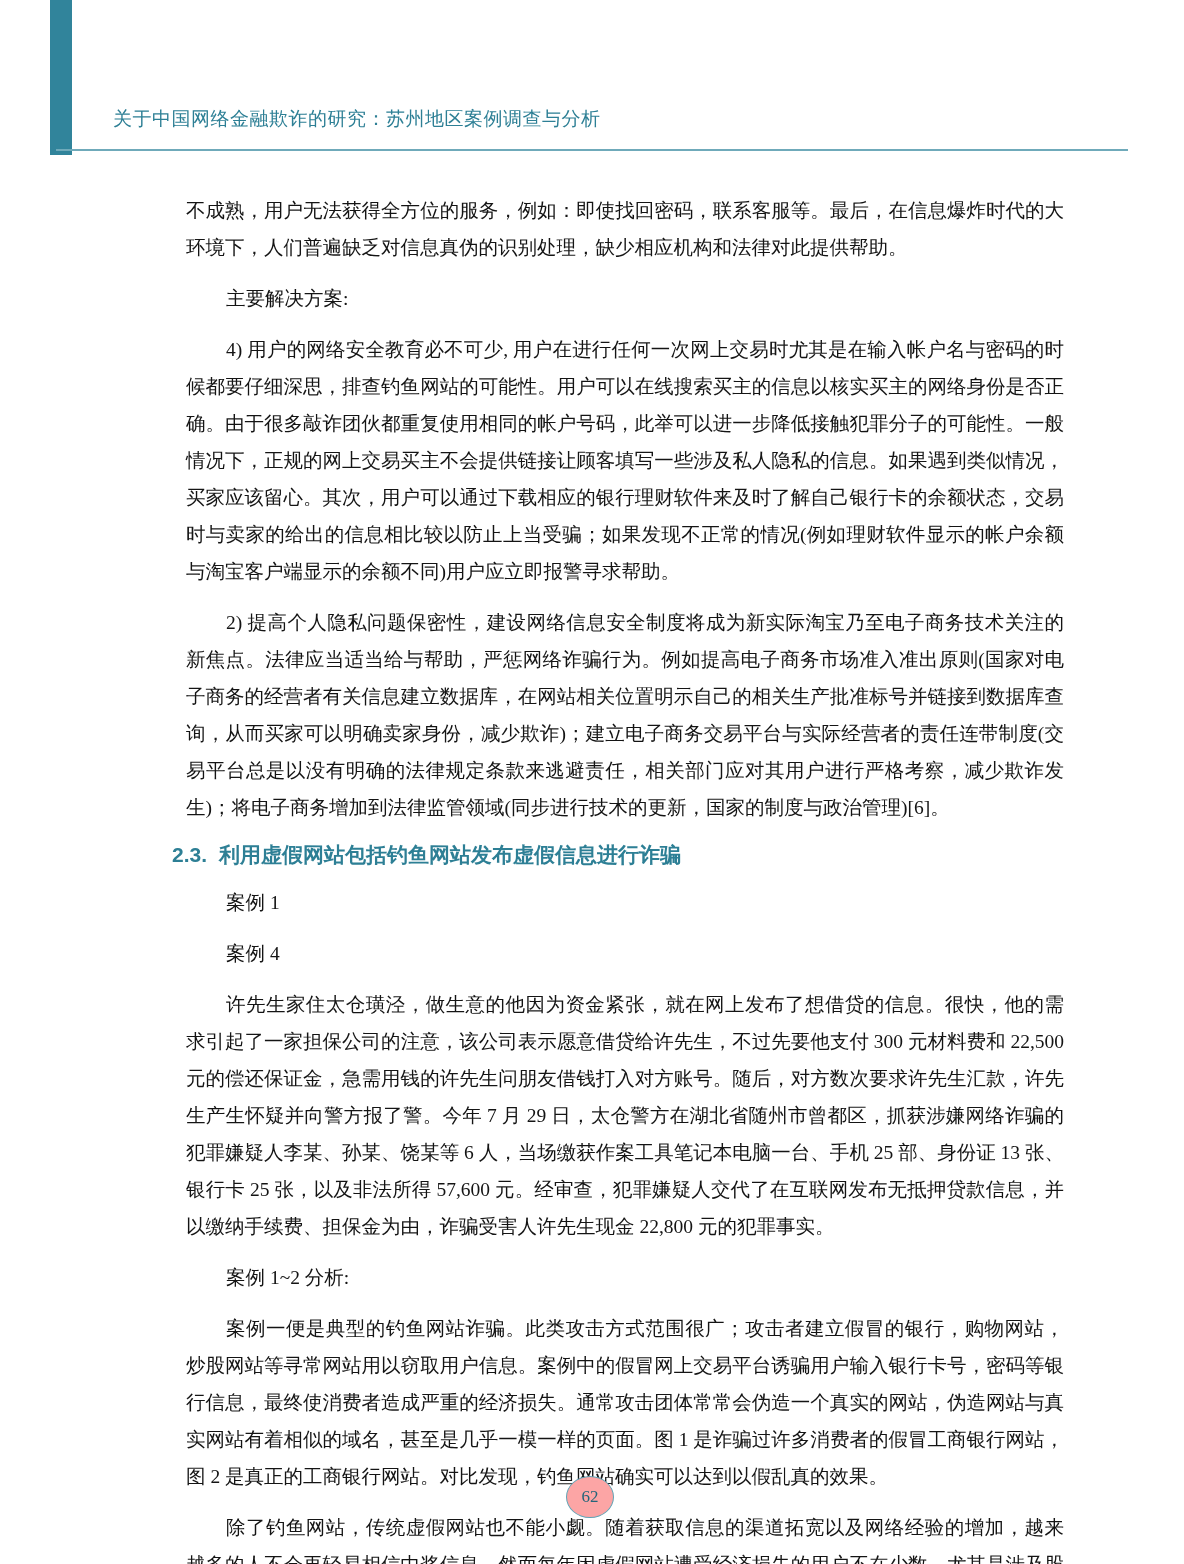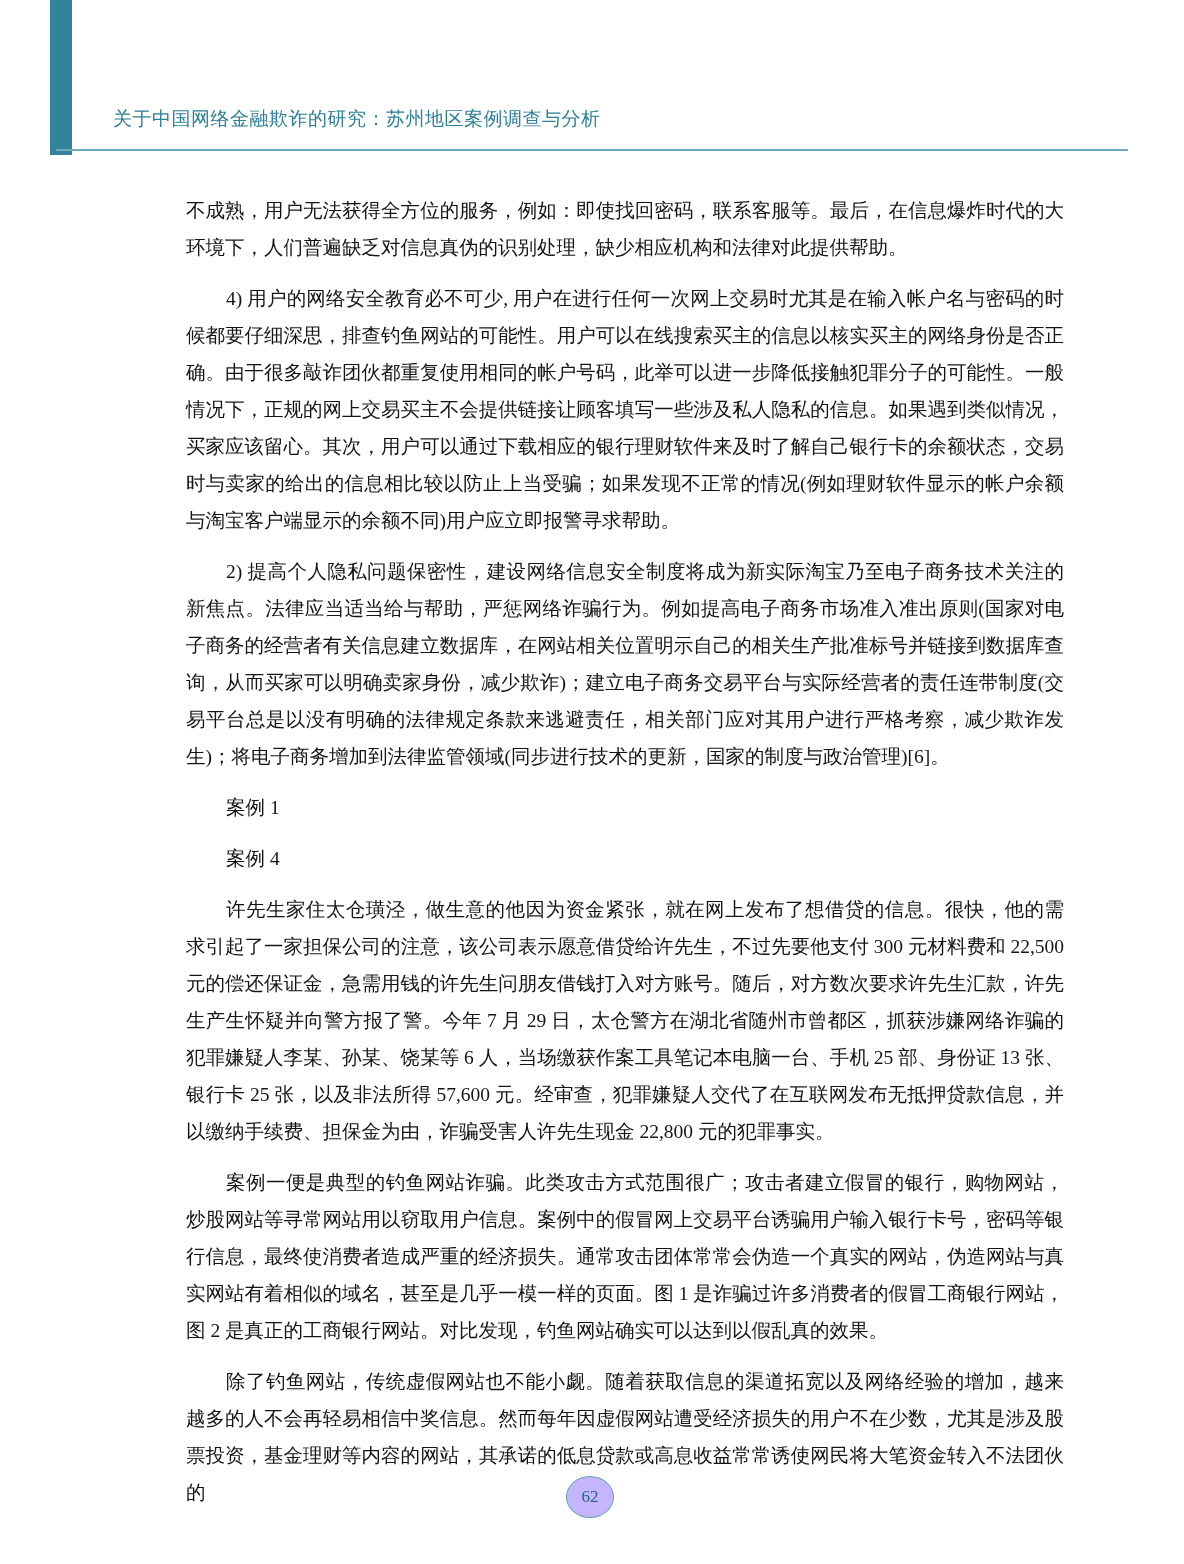--- a/index.html
+++ b/index.html
@@ -71,21 +71,21 @@
     margin-right: 12px;
   }
   .page-number-badge {
     position: absolute;
     left: 50%;
     transform: translateX(-50%);
     top: 1476px;
     width: 46px;
     height: 40px;
     border-radius: 50%;
-    background: #c4b5fd;
+    background: #fca5a5;
     border: 1.5px solid #5FA3B5;
     display: flex;
     align-items: center;
     justify-content: center;
   }
   .page-number-badge span {
     font-size: 17px;
     color: #24657A;
     font-family: "Liberation Serif", "DejaVu Serif", serif;
   }
@@ -98,33 +98,38 @@
   <div class="accent-bar"></div>
 
   <div class="running-title">关于中国网络金融欺诈的研究：苏州地区案例调查与分析</div>
 
   <div class="header-rule"></div>
 
   <main class="body-block">
 
     <p class="para flush">不成熟，用户无法获得全方位的服务，例如：即使找回密码，联系客服等。最后，在信息爆炸时代的大环境下，人们普遍缺乏对信息真伪的识别处理，缺少相应机构和法律对此提供帮助。</p>
 
+    <p class="para indent">主要解决方案:</p>
 
     <p class="para indent">4) 用户的网络安全教育必不可少, 用户在进行任何一次网上交易时尤其是在输入帐户名与密码的时候都要仔细深思，排查钓鱼网站的可能性。用户可以在线搜索买主的信息以核实买主的网络身份是否正确。由于很多敲诈团伙都重复使用相同的帐户号码，此举可以进一步降低接触犯罪分子的可能性。一般情况下，正规的网上交易买主不会提供链接让顾客填写一些涉及私人隐私的信息。如果遇到类似情况，买家应该留心。其次，用户可以通过下载相应的银行理财软件来及时了解自己银行卡的余额状态，交易时与卖家的给出的信息相比较以防止上当受骗；如果发现不正常的情况(例如理财软件显示的帐户余额与淘宝客户端显示的余额不同)用户应立即报警寻求帮助。</p>
 
     <p class="para indent">2) 提高个人隐私问题保密性，建设网络信息安全制度将成为新实际淘宝乃至电子商务技术关注的新焦点。法律应当适当给与帮助，严惩网络诈骗行为。例如提高电子商务市场准入准出原则(国家对电子商务的经营者有关信息建立数据库，在网站相关位置明示自己的相关生产批准标号并链接到数据库查询，从而买家可以明确卖家身份，减少欺诈)；建立电子商务交易平台与实际经营者的责任连带制度(交易平台总是以没有明确的法律规定条款来逃避责任，相关部门应对其用户进行严格考察，减少欺诈发生)；将电子商务增加到法律监管领域(同步进行技术的更新，国家的制度与政治管理)[6]。</p>
 
+    <h2 class="section-heading">
+      <span class="sec-num">2.3.</span><span>利用虚假网站包括钓鱼网站发布虚假信息进行诈骗</span>
+    </h2>
 
     <p class="para indent">案例 1</p>
 
 
     <p class="para indent">案例 4</p>
 
     <p class="para indent">许先生家住太仓璜泾，做生意的他因为资金紧张，就在网上发布了想借贷的信息。很快，他的需求引起了一家担保公司的注意，该公司表示愿意借贷给许先生，不过先要他支付 300 元材料费和 22,500 元的偿还保证金，急需用钱的许先生问朋友借钱打入对方账号。随后，对方数次要求许先生汇款，许先生产生怀疑并向警方报了警。今年 7 月 29 日，太仓警方在湖北省随州市曾都区，抓获涉嫌网络诈骗的犯罪嫌疑人李某、孙某、饶某等 6 人，当场缴获作案工具笔记本电脑一台、手机 25 部、身份证 13 张、银行卡 25 张，以及非法所得 57,600 元。经审查，犯罪嫌疑人交代了在互联网发布无抵押贷款信息，并以缴纳手续费、担保金为由，诈骗受害人许先生现金 22,800 元的犯罪事实。</p>
 
+    <p class="para indent">案例 1~2 分析:</p>
 
     <p class="para indent">案例一便是典型的钓鱼网站诈骗。此类攻击方式范围很广；攻击者建立假冒的银行，购物网站，炒股网站等寻常网站用以窃取用户信息。案例中的假冒网上交易平台诱骗用户输入银行卡号，密码等银行信息，最终使消费者造成严重的经济损失。通常攻击团体常常会伪造一个真实的网站，伪造网站与真实网站有着相似的域名，甚至是几乎一模一样的页面。图 1 是诈骗过许多消费者的假冒工商银行网站，图 2 是真正的工商银行网站。对比发现，钓鱼网站确实可以达到以假乱真的效果。</p>
 
     <p class="para indent">除了钓鱼网站，传统虚假网站也不能小觑。随着获取信息的渠道拓宽以及网络经验的增加，越来越多的人不会再轻易相信中奖信息。然而每年因虚假网站遭受经济损失的用户不在少数，尤其是涉及股票投资，基金理财等内容的网站，其承诺的低息贷款或高息收益常常诱使网民将大笔资金转入不法团伙的</p>
 
   </main>
 
   <div class="page-number-badge">
     <span>62</span>
   </div>

